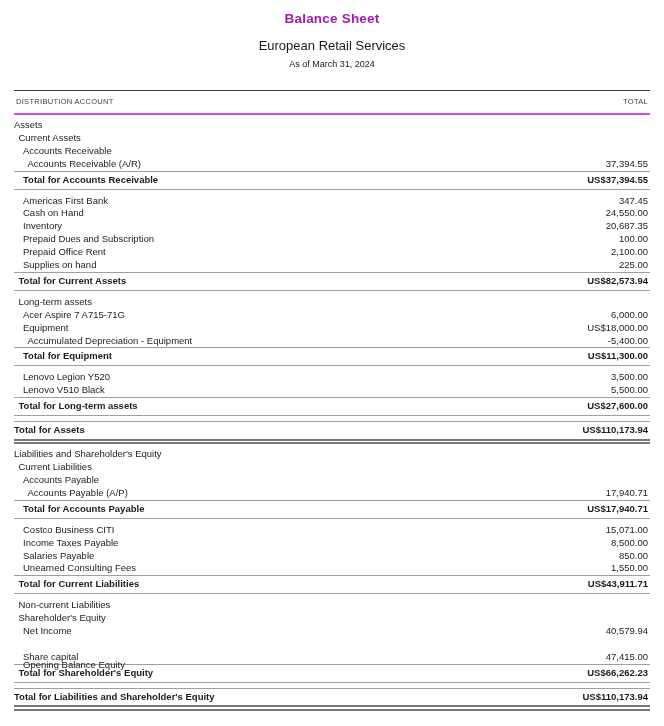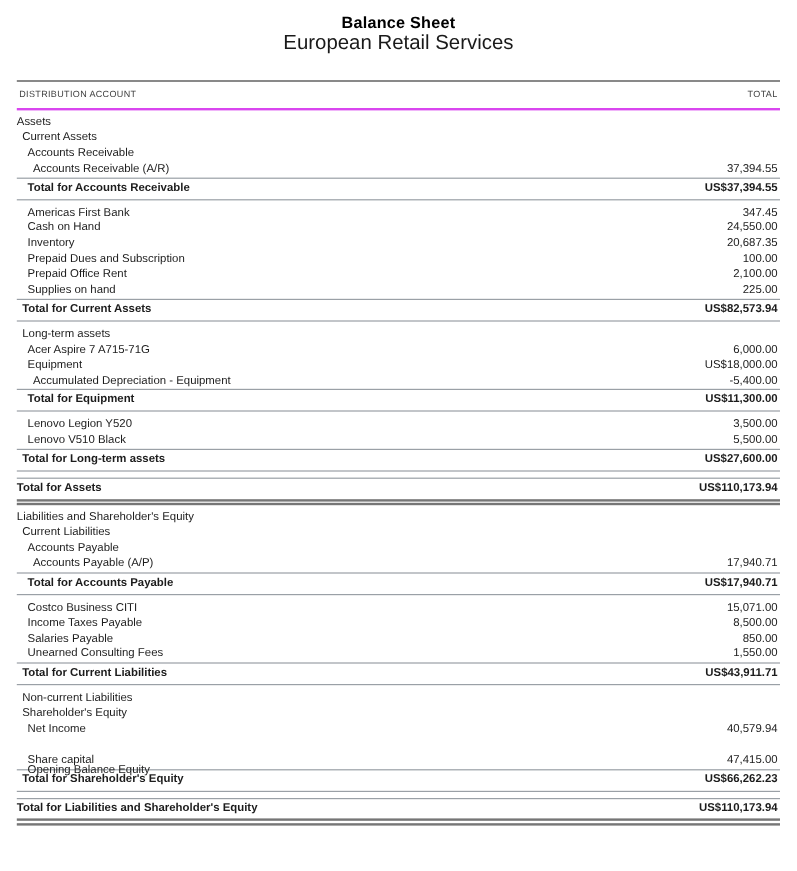--- a/index.html
+++ b/index.html
@@ -7,22 +7,22 @@
   body {
     width: 664px; height: 726px;
     font-family: "Liberation Sans", "DejaVu Sans", sans-serif;
     color: #1c1c1c;
     overflow: hidden;
   }
   .page { width: 664px; height: 726px; background: #fff; }
 
   
   .report-header { text-align: center; padding-top: 11px; }
-  .report-title { font-size: 13.5px; font-weight: 700; color: #000000; letter-spacing: 0.2px; }
-  .report-company { font-size: 17px; font-weight: 400; margin-top: 0; color: #1a1a1a; }
+  .report-title { font-size: 13.5px; font-weight: 700; color: #a21caf; letter-spacing: 0.2px; }
+  .report-company { font-size: 13px; font-weight: 400; margin-top: 12px; color: #1a1a1a; }
   .report-date { font-size: 9px; font-weight: 400; margin-top: 6px; color: #1a1a1a; }
 
   
   .table-wrap { margin: 0 14px; margin-top: 21px; }
   .thead {
     display: flex; justify-content: space-between; align-items: center;
     border-top: 1px solid #3c3c3c;
     border-bottom: 2px solid #d946ef;
     padding: 6px 2px 7px 2px;
   }
@@ -61,20 +61,21 @@
   }
 </style>
 </head>
 <body>
 
 <div class="page">
 
   <div class="report-header">
     <div class="report-title">Balance Sheet</div>
     <div class="report-company">European Retail Services</div>
+    <div class="report-date">As of March 31, 2024</div>
   </div>
 
   <div class="table-wrap">
     <div class="thead">
       <span class="col-head">DISTRIBUTION ACCOUNT</span>
       <span class="col-head">TOTAL</span>
     </div>
     <div class="tbody" id="table-body">
         <div class="row">
           <span class="label" style="padding-left: 0px;">Assets</span>

